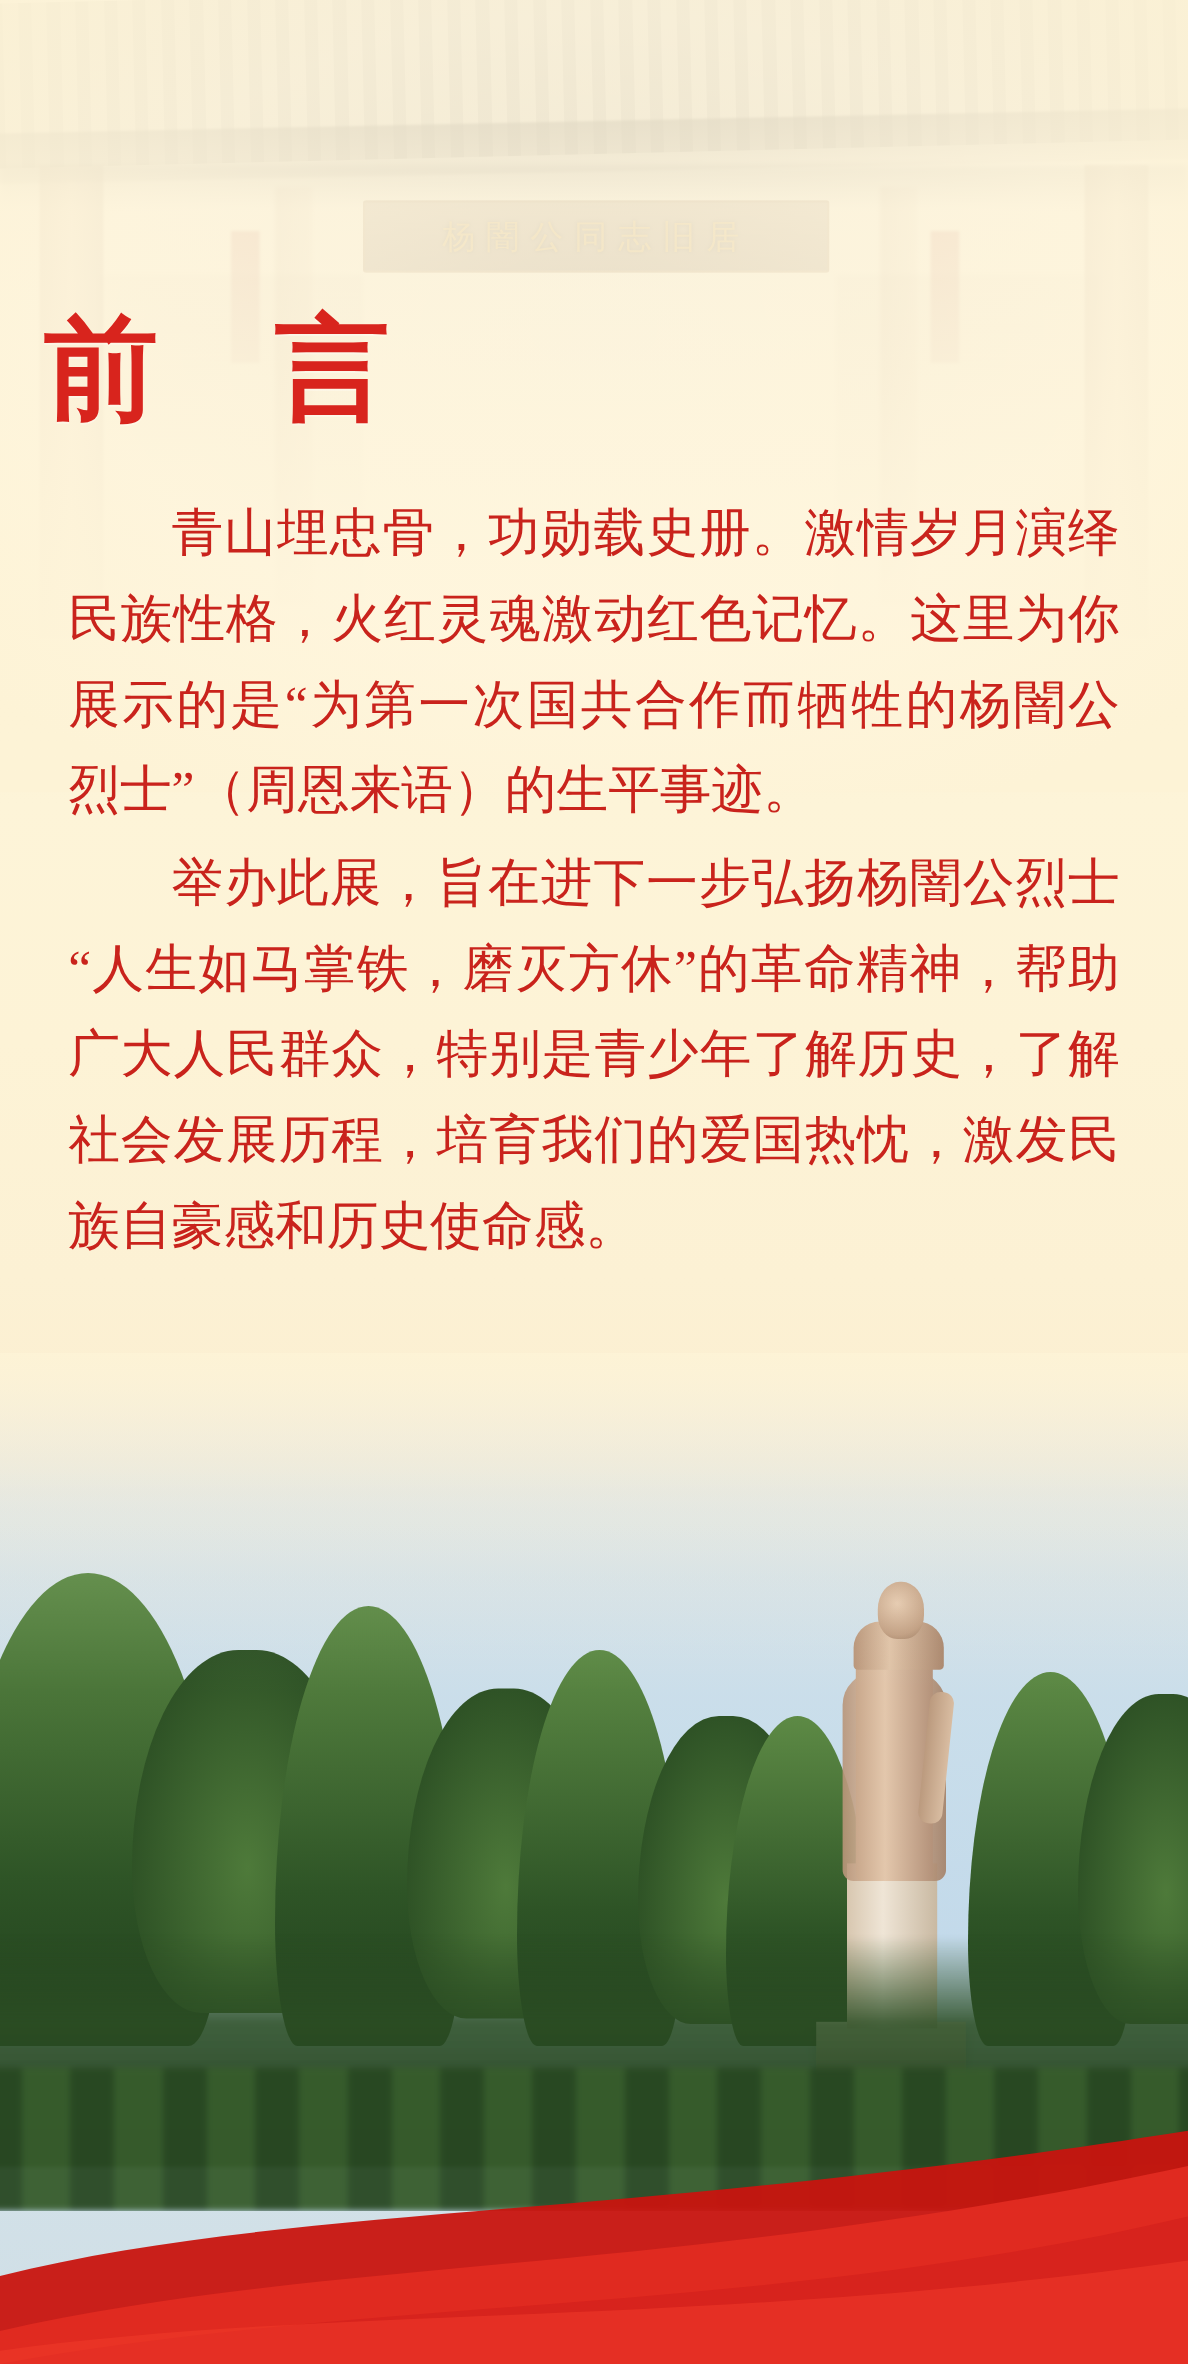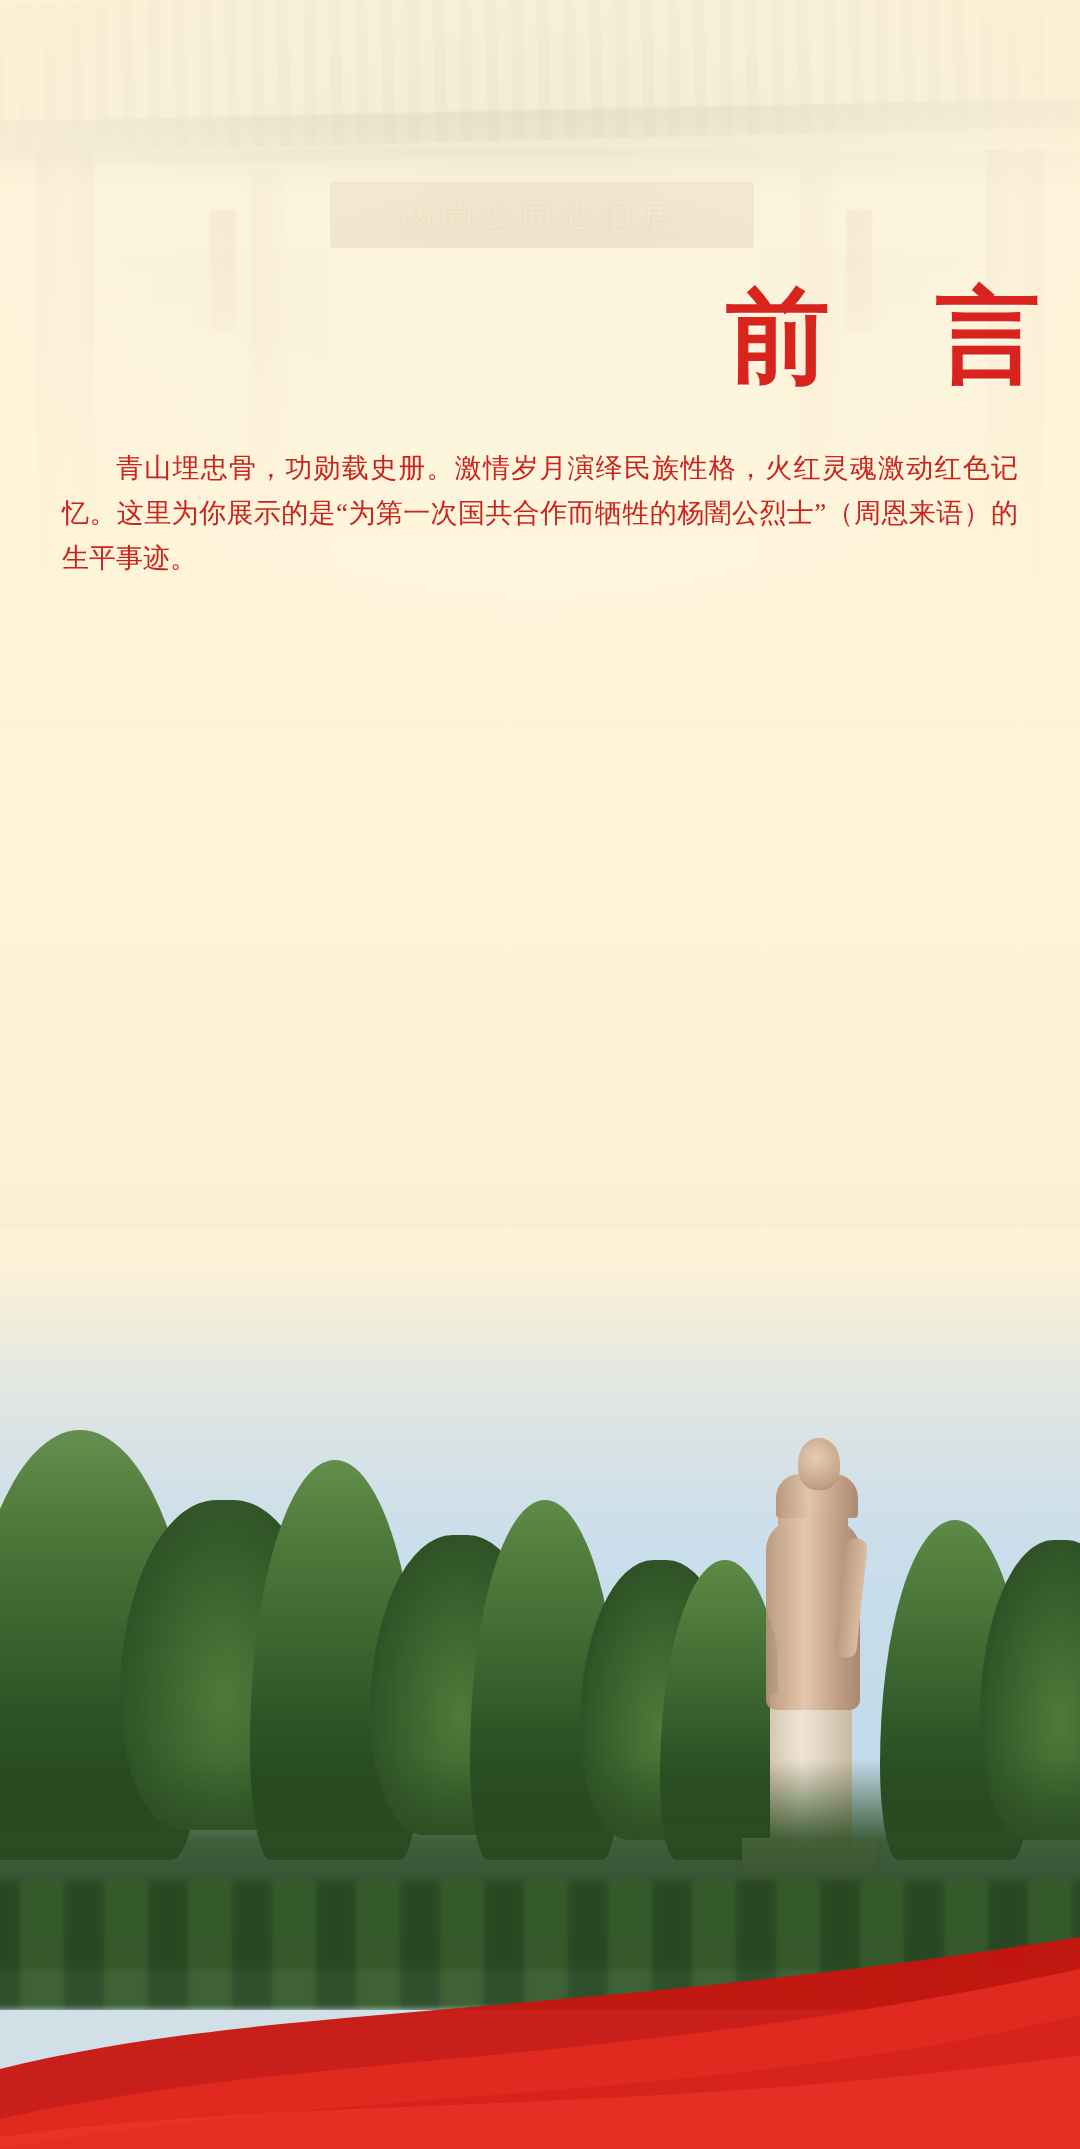--- a/index.html
+++ b/index.html
@@ -232,36 +232,36 @@
   
   .content {
     position: absolute;
     left: 0; top: 0;
     width: 1080px;
   }
   .title {
     position: absolute;
     left: 0; top: 285px;
     width: 1080px;
-    text-align: right;
+    text-align: left;
     font-size: 104px;
     font-weight: bold;
     letter-spacing: 40px;
     text-indent: 40px;
     color: #d8241d;
     font-family: "Liberation Serif", "DejaVu Serif", serif;
     text-shadow: 0 2px 0 rgba(255,255,255,0.35);
     line-height: 1;
   }
   .body-text {
     position: absolute;
     left: 62px; top: 446px;
     width: 956px;
     color: #c9231c;
-    font-size: 27px;
+    font-size: 47px;
     line-height: 1.66;
     text-align: justify;
     font-family: "Liberation Serif", "DejaVu Serif", serif;
   }
   .body-text p {
     margin: 0 0 6px 0;
     text-indent: 2em;
   }
 </style>
 </head>
@@ -315,16 +315,17 @@
     <path d="M0,250 C260,185 560,200 1080,118 L1080,330 L0,330 Z" fill="#c8140f" opacity="0.95"></path>
     <path d="M0,300 C300,232 620,250 1080,150 L1080,330 L0,330 Z" fill="#e02a20"></path>
     <path d="M0,330 C340,268 700,286 1080,196 L1080,330 Z" fill="#d7231d"></path>
     <path d="M0,318 C300,276 640,298 1080,236 L1080,330 L0,330 Z" fill="#f03a2a" opacity="0.55"></path>
   </svg>
 
   <div class="content">
     <div class="title">前 言</div>
     <div class="body-text">
       <p>青山埋忠骨，功勋载史册。激情岁月演绎民族性格，火红灵魂激动红色记忆。这里为你展示的是“为第一次国共合作而牺牲的杨闇公烈士”（周恩来语）的生平事迹。</p>
+      <p>举办此展，旨在进下一步弘扬杨闇公烈士“人生如马掌铁，磨灭方休”的革命精神，帮助广大人民群众，特别是青少年了解历史，了解社会发展历程，培育我们的爱国热忱，激发民族自豪感和历史使命感。</p>
     </div>
   </div>
 
 </div>
 
 </body></html>

